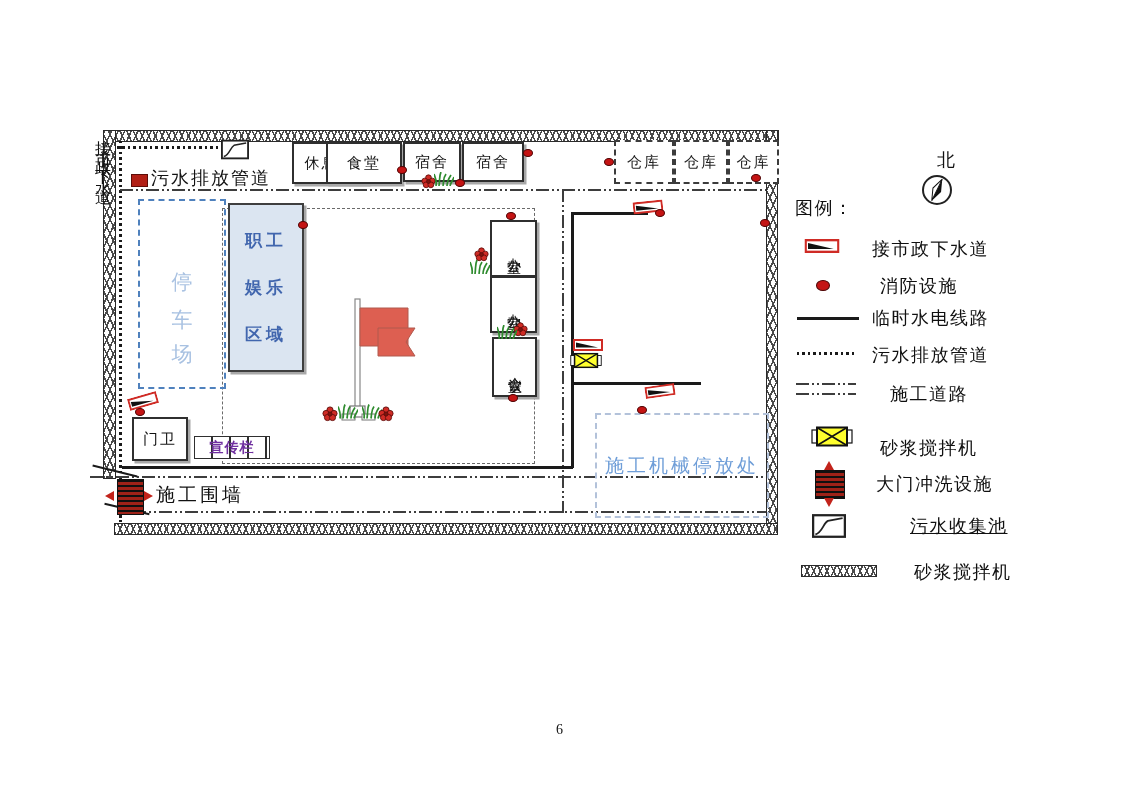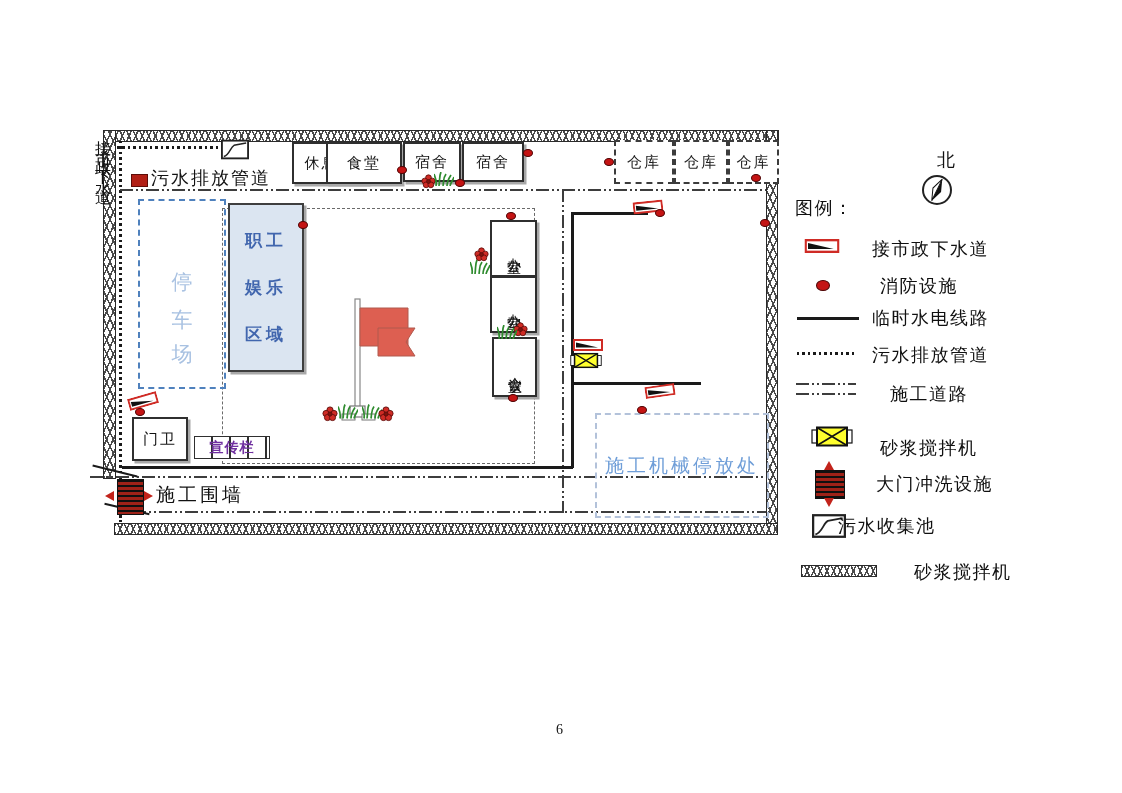--- a/index.html
+++ b/index.html
@@ -288,20 +288,20 @@
   <div class="lbl legend-lbl" style="left:880px;top:436px;">砂浆搅拌机</div>
 
   <div class="arrow-u" style="left:824px;top:461px;"></div>
   <div class="wash" style="left:815px;top:470px;width:28px;height:27px;"></div>
   <div class="arrow-d" style="left:824px;top:498px;"></div>
   <div class="lbl legend-lbl" style="left:876px;top:472px;text-align:right;">大门冲洗设施</div>
 
   <svg class="abs" style="left:812px;top:514px;" width="34" height="24" viewBox="0 0 30 21">
       <use href="#sym-pool"></use>
     </svg>
-  <div class="lbl legend-lbl" style="left:838px;top:514px;">污水收集池</div>
+  <div class="lbl legend-lbl" style="left:910px;top:514px;text-decoration:underline;">污水收集池</div>
 
   <div class="wall" style="left:801px;top:565px;width:74px;height:10px;"></div>
   <div class="lbl legend-lbl" style="left:914px;top:560px;">砂浆搅拌机</div>
 
   <div class="lbl" style="left:556px;top:722px;font-size:14px;">6</div>
 
 </div>
 
 </body></html>

